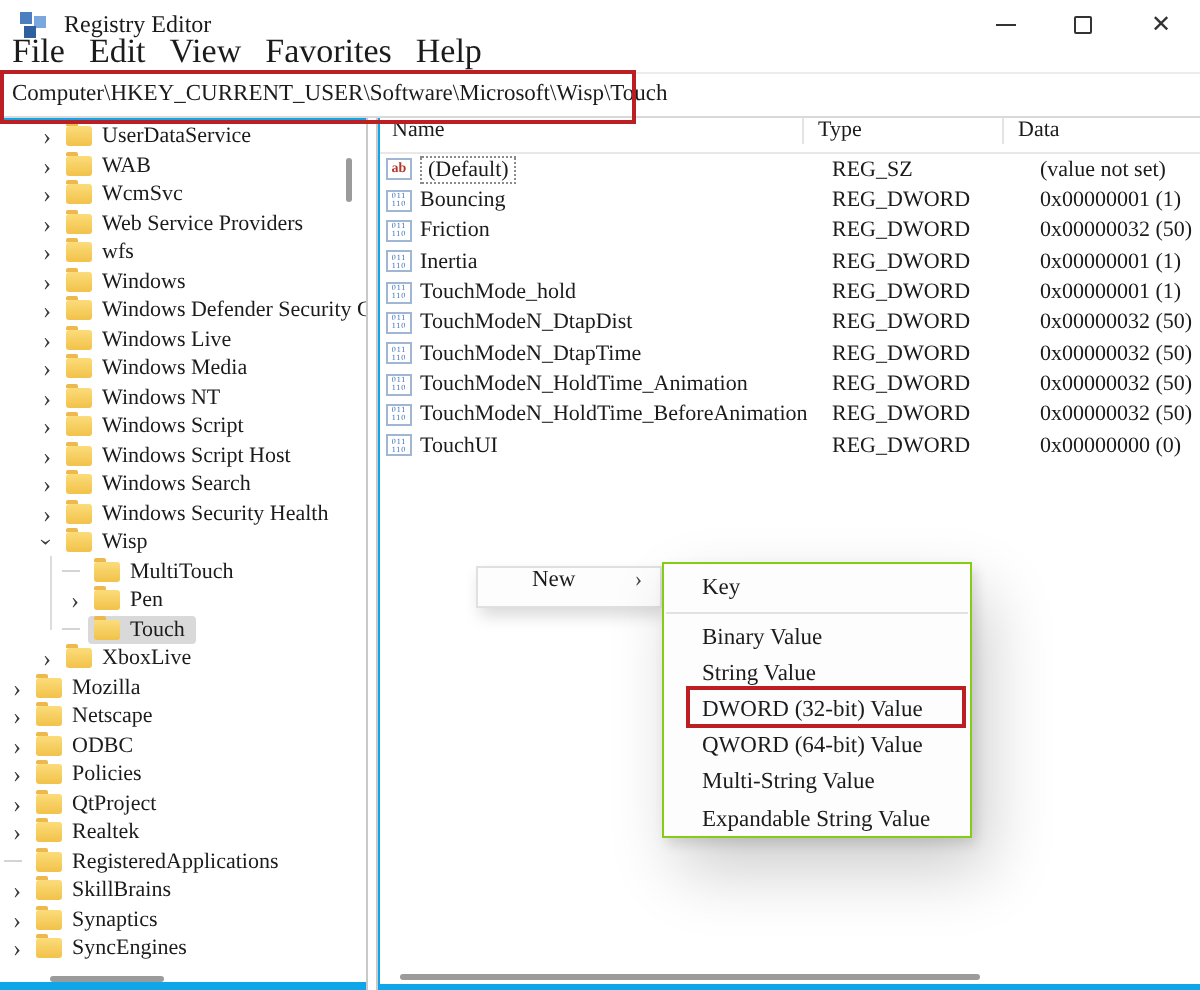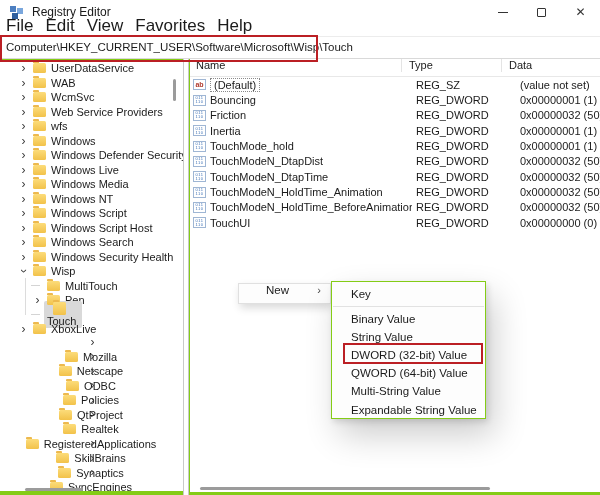--- a/index.html
+++ b/index.html
@@ -1,18 +1,18 @@
 <!DOCTYPE html>
 <html><head>
 <meta charset="utf-8">
 <style>
   html,body{margin:0;padding:0;background:#fff;}
   #win{
-    position:relative;width:600px;height:495px;overflow:hidden;background:#84cc16;
-    font-family:Liberation Sans, sans-serif;color:#1b1b1b;
+    position:relative;width:600px;height:495px;overflow:hidden;background:#0ea5e9;
+    font-family:Liberation Serif, serif;color:#1b1b1b;
     -webkit-font-smoothing:antialiased;
   }
   
   .titlebar{position:absolute;left:0;top:0;width:600px;height:24px;display:flex;align-items:center;background:#fff;}
   .app-icon{width:15px;height:15px;margin-left:9px;display:inline-block;}
   .win-title{font-size:12px;margin-left:8px;color:#191919;}
   .controls{position:absolute;right:0;top:0;height:24px;display:flex;}
   .ctl{width:39px;height:24px;display:flex;align-items:center;justify-content:center;}
   .min-glyph{width:10px;height:1px;background:#333;display:block;}
   .max-glyph{width:9px;height:9px;border:1px solid #333;border-radius:1px;display:block;box-sizing:border-box;}
@@ -24,33 +24,33 @@
   .addressbar{
     position:absolute;left:0;top:36px;width:600px;height:23px;background:#fff;
     border-top:1px solid #ececec;border-bottom:1px solid #d9d9d9;box-sizing:border-box;
     font-size:11.5px;line-height:21px;padding-left:6px;white-space:nowrap;overflow:hidden;
   }
   
   .tree{position:absolute;left:0;top:61px;width:183px;height:430px;overflow:hidden;background:#fff;}
   .splitter{position:absolute;left:183px;top:59px;width:6px;height:436px;background:#fff;
     border-left:1px solid #c9c9c9;border-right:1px solid #c9c9c9;box-sizing:border-box;}
   .trow{height:14.5px;display:flex;align-items:center;white-space:nowrap;font-size:11px;}
-  .trow.l0{padding-left:2px;flex-direction:column;}
+  .trow.l0{padding-left:2px;}
   .trow.l1{padding-left:17px;}
   .trow.l2{padding-left:31px;}
   .cv{width:13px;flex:0 0 13px;text-align:center;color:#3c3c3c;font-size:12px;line-height:10px;}
   .cv::before{content:"\203A";display:inline-block;}
   .trow.exp .cv::before{transform:rotate(90deg);}
   .dash{width:13px;flex:0 0 13px;display:flex;align-items:center;}
   .dash::before{content:"";width:9px;height:1px;background:#d4d4d4;}
   .fd{width:13px;height:10px;flex:0 0 13px;margin-right:5px;background:linear-gradient(#fcdc7a,#f2c24a);
     border-radius:1.5px;position:relative;}
   .fd::before{content:"";position:absolute;left:0;top:-2px;width:6px;height:2px;background:#edb94e;border-radius:1px 1px 0 0;}
   .rc{display:flex;align-items:center;padding:1px 6px 1px 3px;border-radius:2px;}
-  .trow.selected .rc{background:#d9d9d9;flex-direction:column;}
+  .trow.selected .rc{background:#d9d9d9;}
   .tree-connector{position:absolute;left:25px;top:278px;width:1px;height:37px;background:#dcdcdc;}
   
   .list{position:absolute;left:190px;top:59px;width:410px;height:433px;background:#fff;overflow:hidden;}
   .lheader{display:flex;height:17px;font-size:11px;color:#1b1b1b;
     border-bottom:1px solid #e8e8e8;}
   .c-name{width:212px;flex:0 0 212px;padding-left:6px;border-right:1px solid #e4e4e4;height:13px;line-height:13px;box-sizing:border-box;}
   .c-type{width:100px;flex:0 0 100px;padding-left:7px;border-right:1px solid #e4e4e4;height:13px;line-height:13px;box-sizing:border-box;}
   .c-data{flex:1;padding-left:7px;height:13px;line-height:13px;}
   .vrow{display:flex;align-items:center;height:15.35px;font-size:11px;padding-left:3px;white-space:nowrap;}
   .vicon{width:13px;height:11px;flex:0 0 13px;margin-right:4px;border:1px solid #9fb6d4;background:#fff;

